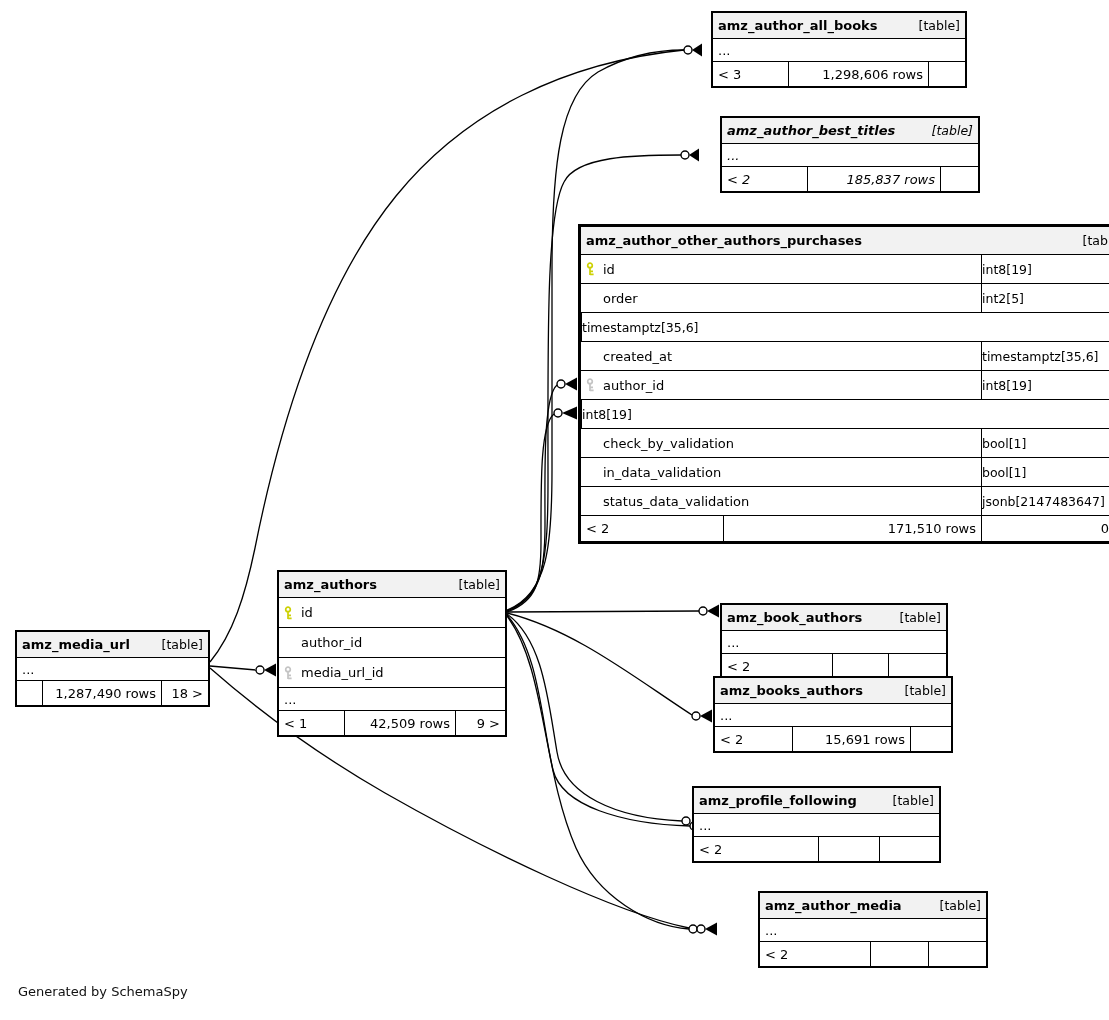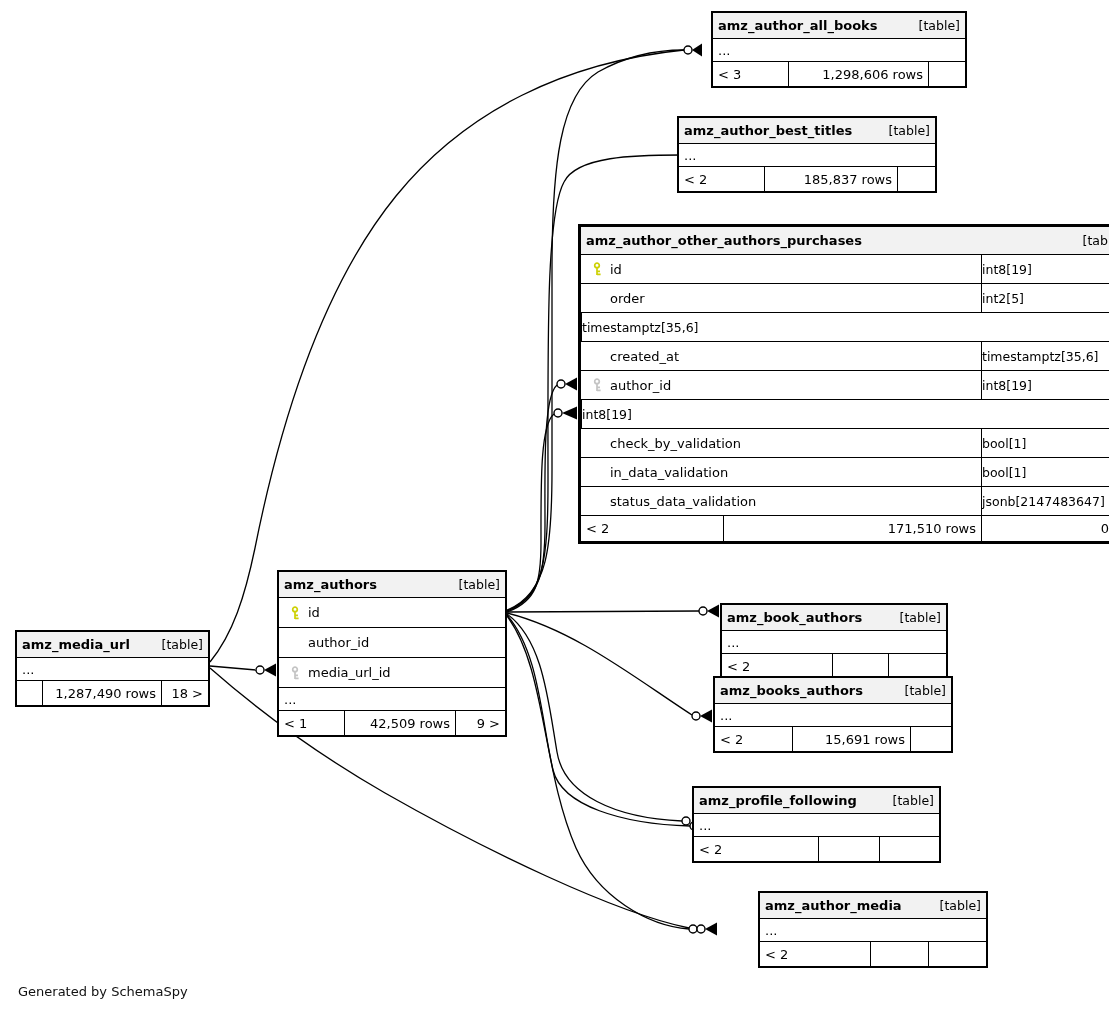--- a/index.html
+++ b/index.html
@@ -19,38 +19,38 @@
   }
   .tbl.thick{border-width:3px;}
   .hdr{
     display:flex;align-items:center;justify-content:space-between;
     background:#f2f2f2;height:25px;padding:0 5px;box-sizing:border-box;
   }
   .hdr .title{font-weight:bold;font-size:13px;white-space:nowrap;}
   .hdr .badge{font-size:12.5px;white-space:nowrap;margin-left:10px;}
   .crow,.erow,.ftr{border-top:1.5px solid #000;box-sizing:border-box;}
   .crow{display:flex;align-items:stretch;height:29px;}
-  .cname{flex:1;display:flex;align-items:center;padding-left:12px;min-width:0;}
+  .cname{flex:1;display:flex;align-items:center;padding-left:5px;min-width:0;}
   .keyspot{width:17px;display:inline-flex;justify-content:flex-start;align-items:center;flex:none;}
   .key{display:block;}
   .key.pk circle,.key.pk path{stroke:#cdd104;}
   .key.fk circle,.key.fk path{stroke:#c4c4c4;}
   .ctype{width:148px;flex:none;border-left:1.5px solid #000;display:flex;align-items:center;
     box-sizing:border-box;font-size:12.5px;white-space:nowrap;}
   .erow{height:23px;display:flex;align-items:center;padding:0 5px;}
   .ftr{display:flex;align-items:stretch;height:25px;}
   .ftr span{display:flex;align-items:center;box-sizing:border-box;padding:0 5px;white-space:nowrap;}
   .ftr .fl{justify-content:flex-start;}
   .ftr .fm{flex:1;justify-content:flex-end;border-left:1.5px solid #000;}
   .ftr .fr{justify-content:flex-end;border-left:1.5px solid #000;}
 
   #t-all-books{left:703px;top:11px;width:256px;margin-left:8px;}
   #t-all-books .fl{width:75px;} #t-all-books .fr{width:37px;}
 
-  #t-best-titles{left:677px;top:116px;width:260px;}
+  #t-best-titles{left:720px;top:116px;width:260px;font-style:italic;}
   #t-best-titles .fl{width:85px;} #t-best-titles .fr{width:38px;}
 
   #t-purchases{left:578px;top:224px;width:554px;}
   #t-purchases .hdr{height:27px;}
   #t-purchases .ftr{height:26px;}
   #t-purchases .fl{width:142px;} #t-purchases .fr{width:148px;}
 
   #t-authors{left:277px;top:570px;width:230px;}
   #t-authors .crow{height:30px;}
   #t-authors .fl{width:65px;} #t-authors .fr{width:50px;}

